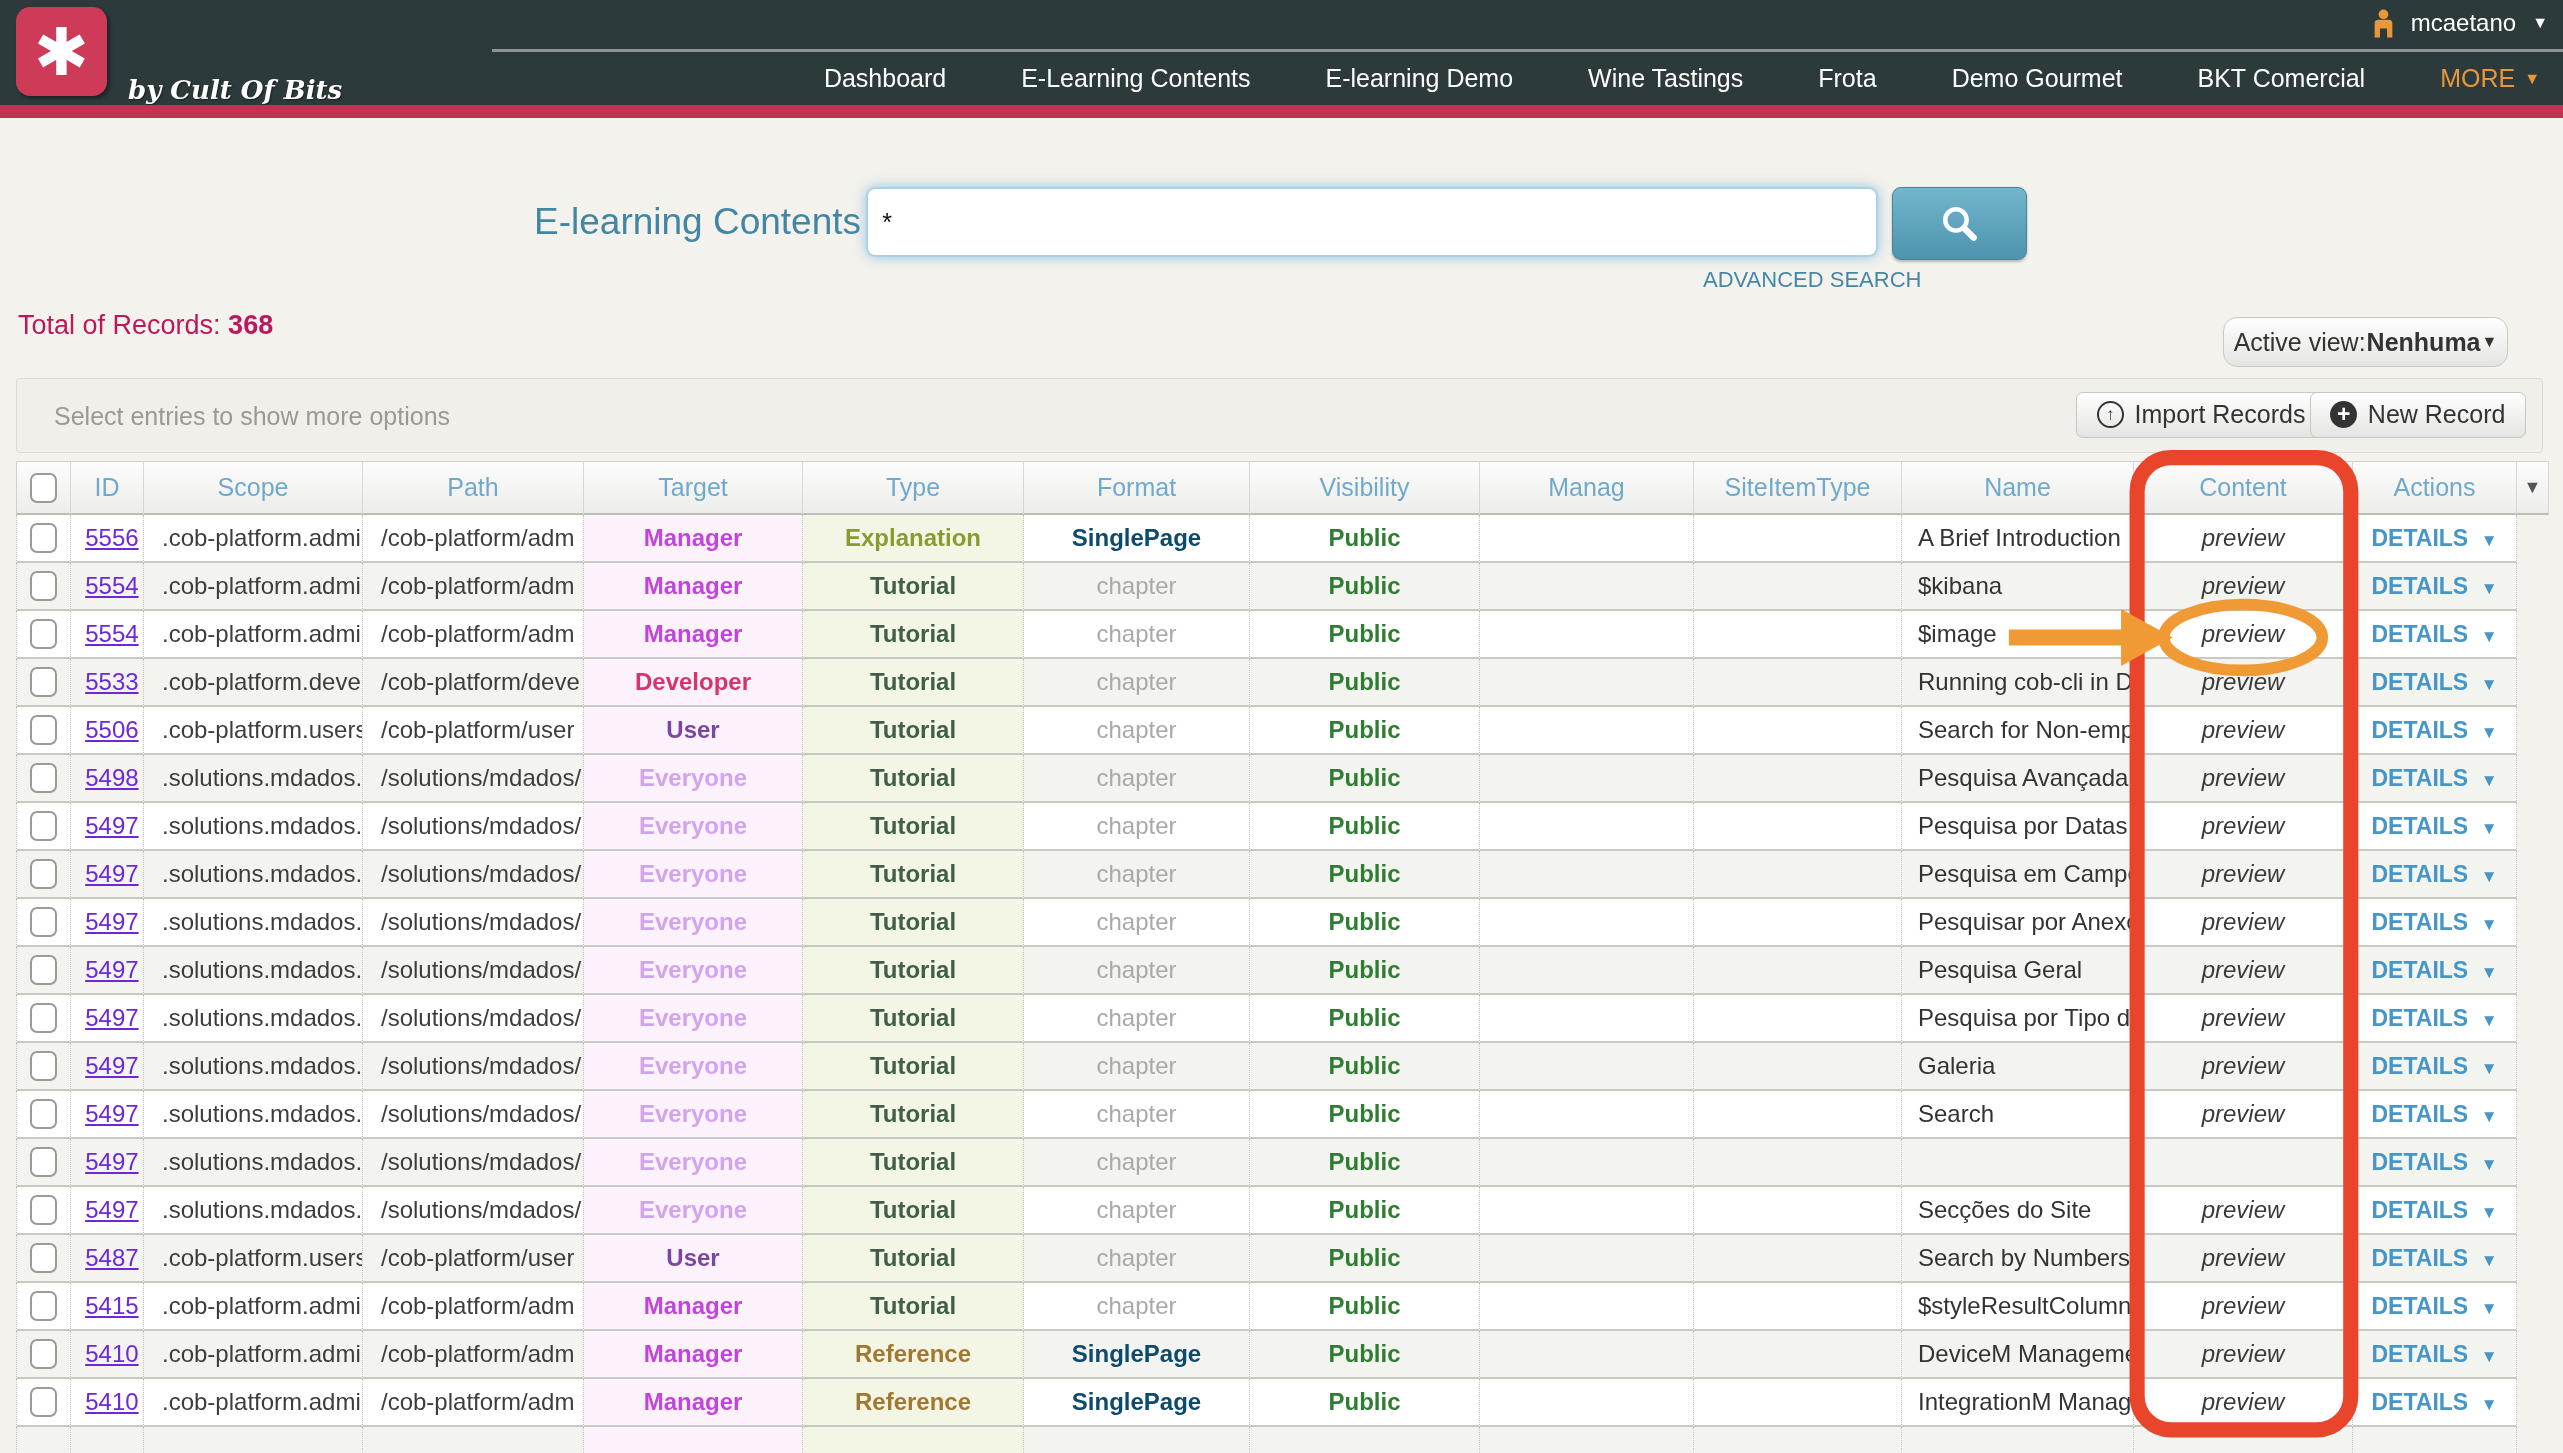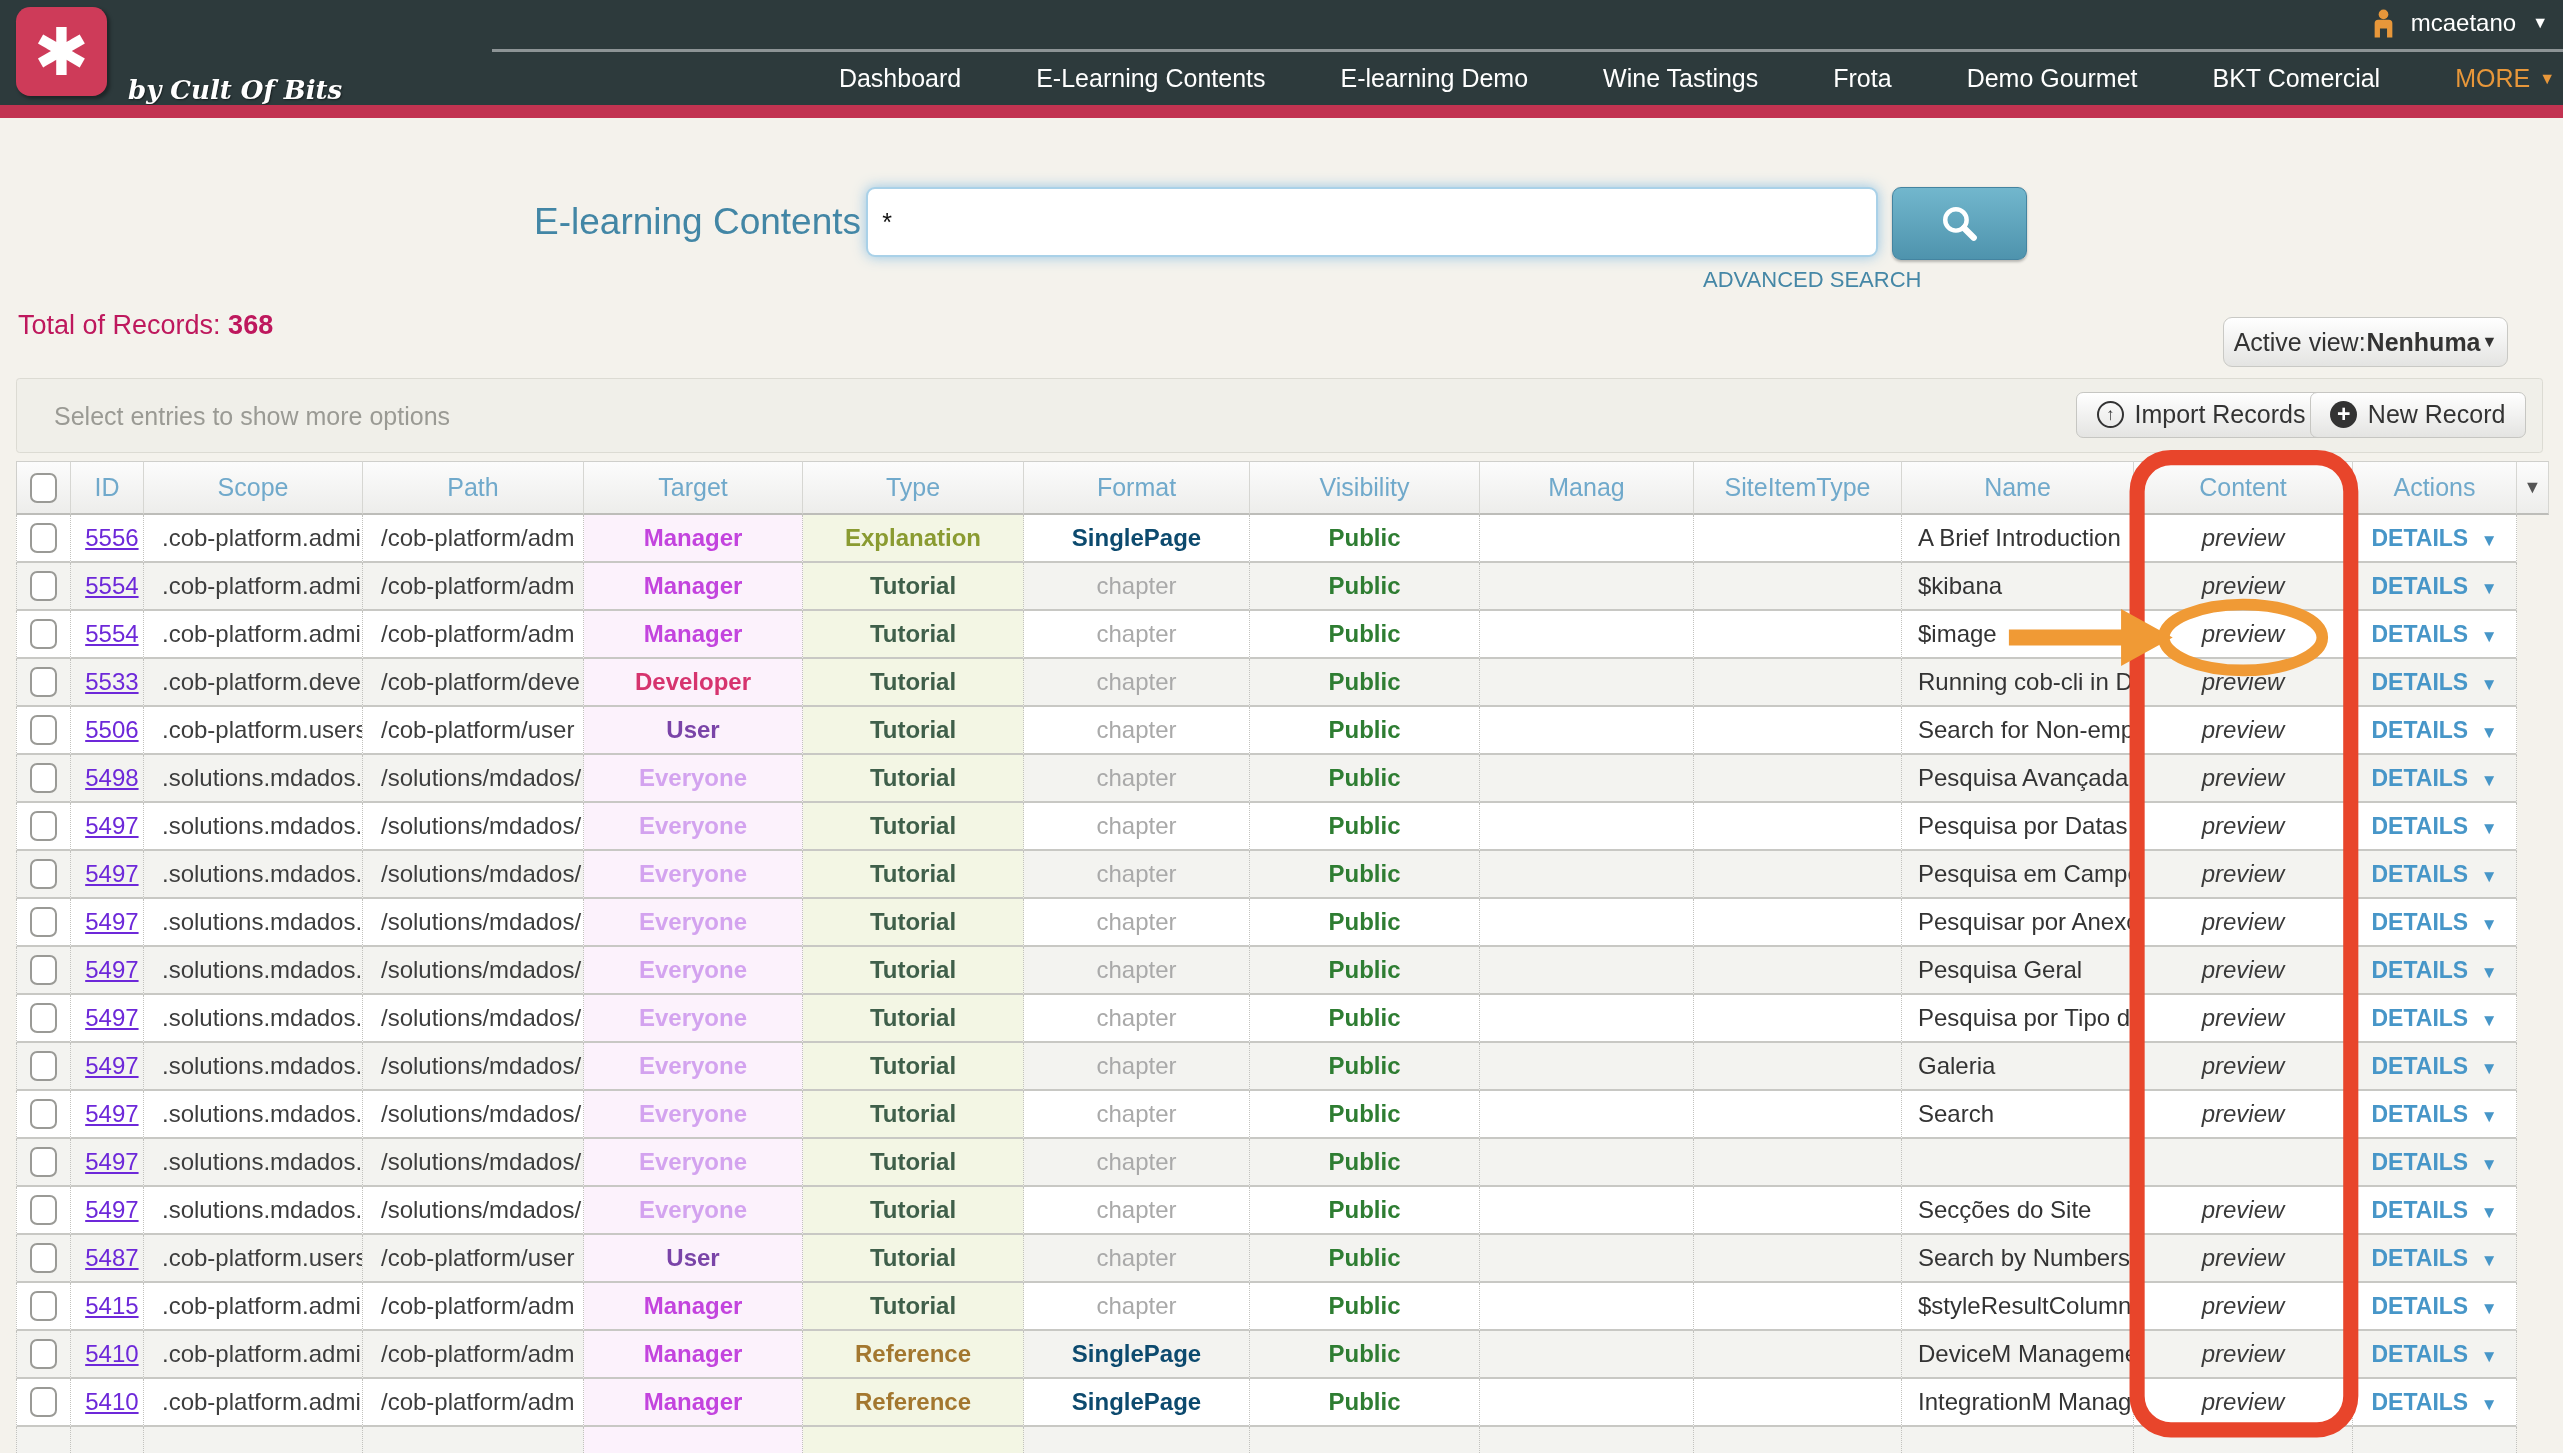--- a/index.html
+++ b/index.html
@@ -15,40 +15,40 @@
     box-shadow:2.7px 2.7px 3.6px rgba(0,0,0,.35); }
   .logo-ast { color:#fff; font-size:66px; line-height:1; }
   .brand { position:absolute; left:125px; top:5.3px; font-family:"DejaVu Serif", serif; font-size:57px;
     color:#fff; text-shadow:1.8px 1.8px 2.7px rgba(0,0,0,.5); }
   .tagline { position:absolute; left:128px; top:75px; font-family:"DejaVu Serif", serif; font-style:italic;
     font-weight:bold; font-size:26px; color:#fff; text-shadow:0.9px 0.9px 1.8px rgba(0,0,0,.5); }
   .nav-line { position:absolute; left:492px; top:49px; width:2072px; height:2.7px; background:#8d9496; }
   .user { position:absolute; right:15px; top:9px; display:flex; align-items:center; gap:16px;
     color:#fff; font-size:24px; cursor:pointer; }
   .caret-w { font-size:16px; color:#fff; }
-  .nav { position:absolute; right:8px; top:64px; display:flex; align-items:center; gap:75px;
+  .nav { position:absolute; right:23px; top:64px; display:flex; align-items:center; gap:75px;
     color:#fff; font-size:25px; }
   .nav .nav-item { cursor:pointer; white-space:nowrap; }
   .nav .more { color:#e8973a; display:flex; gap:9px; align-items:center; }
   .nav .more .caret-o { font-size:16px; color:#e8973a; }
 
   
   .search-title { position:absolute; left:534px; top:201px; font-size:37px; color:#4286a5; }
   .search-input { position:absolute; left:866px; top:187px; width:994px; height:66px; background:#fff;
     border:2.7px solid #a9d1e8; border-radius:9px; box-shadow:0 0 12.5px rgba(125,185,225,.8);
     font-size:25px; padding:0 0 0 14.2px; color:#111; font-family:"Liberation Sans",sans-serif; outline:none; }
   .search-btn { position:absolute; left:1892px; top:187px; width:135px; height:73px; border-radius:9px;
     background:linear-gradient(#72b7cd,#4e93ad); border:1.8px solid #4484a0; display:flex;
     align-items:center; justify-content:center; cursor:pointer; box-shadow:0 1.8px 2.7px rgba(0,0,0,.25); }
   .advanced { position:absolute; left:1703px; top:267px; font-size:22px; color:#4587a6; cursor:pointer; }
 
   
   .total { position:absolute; left:18px; top:310px; font-size:27px; color:#be185d; }
   .active-view { position:absolute; left:2223px; top:317px; width:283px; height:48px;
-    background:linear-gradient(#ffffff,#e4e4e2); border:1.8px solid #c9c9c5; border-radius:9px;
+    background:linear-gradient(#ffffff,#e4e4e2); border:1.8px solid #c9c9c5; border-radius:14px;
     font-size:25px; color:#333; display:flex; align-items:center; justify-content:center; gap:1px; cursor:pointer; }
   .active-view b { font-weight:bold; }
   .active-view .caret-d { font-size:16px; color:#333; }
 
   
   .toolbar { position:absolute; left:16px; top:378px; width:2527px; height:75px; background:#f0efe9;
     border:1.8px solid #dcdbd3; border-radius:3.6px; box-sizing:border-box; }
   .toolbar .hint { position:absolute; left:37px; top:50%; transform:translateY(-50%);
     font-size:25px; color:#9a9a94; }
   .tbtn { position:absolute; top:12.5px; height:46px; background:linear-gradient(#ffffff,#e4e4e2);

